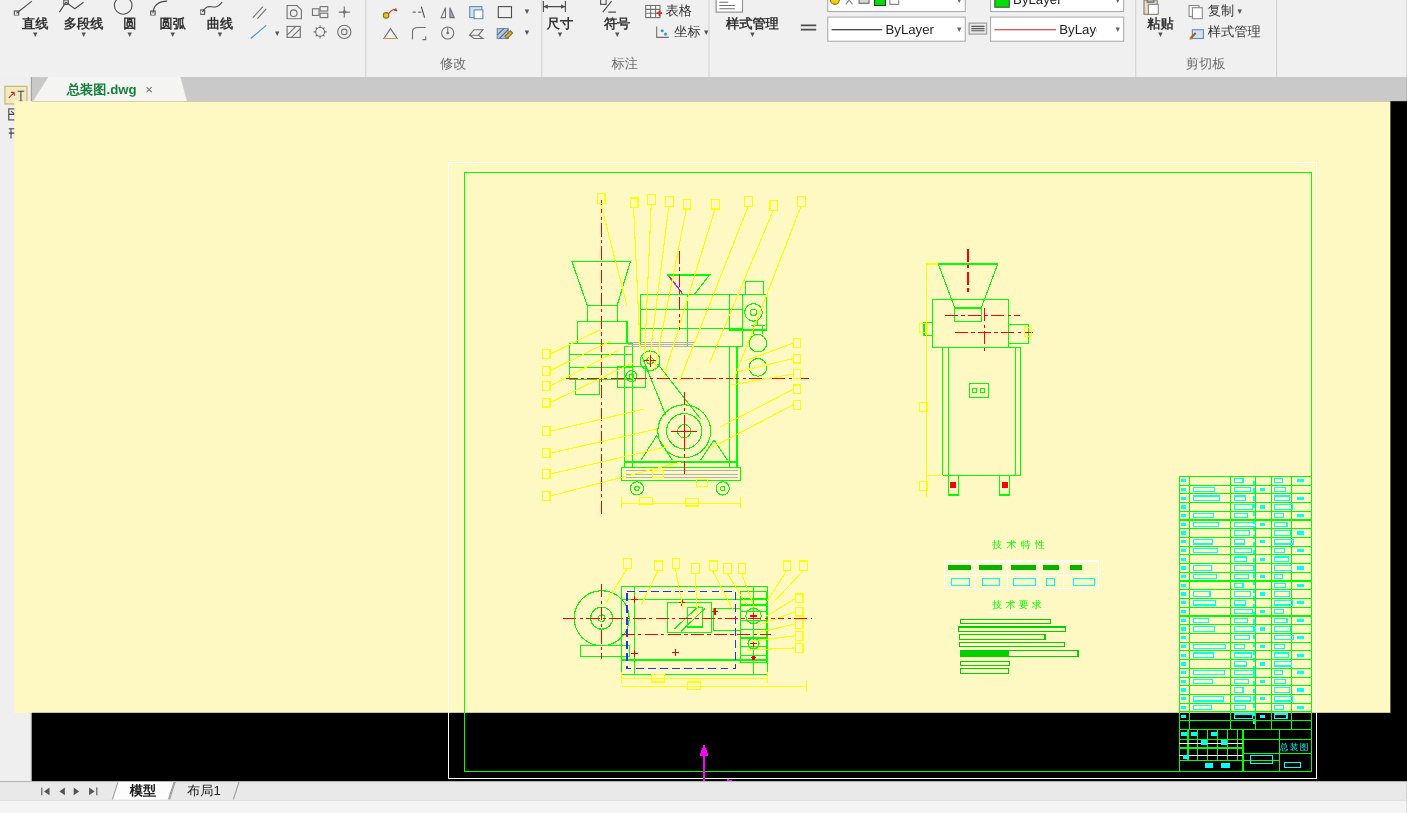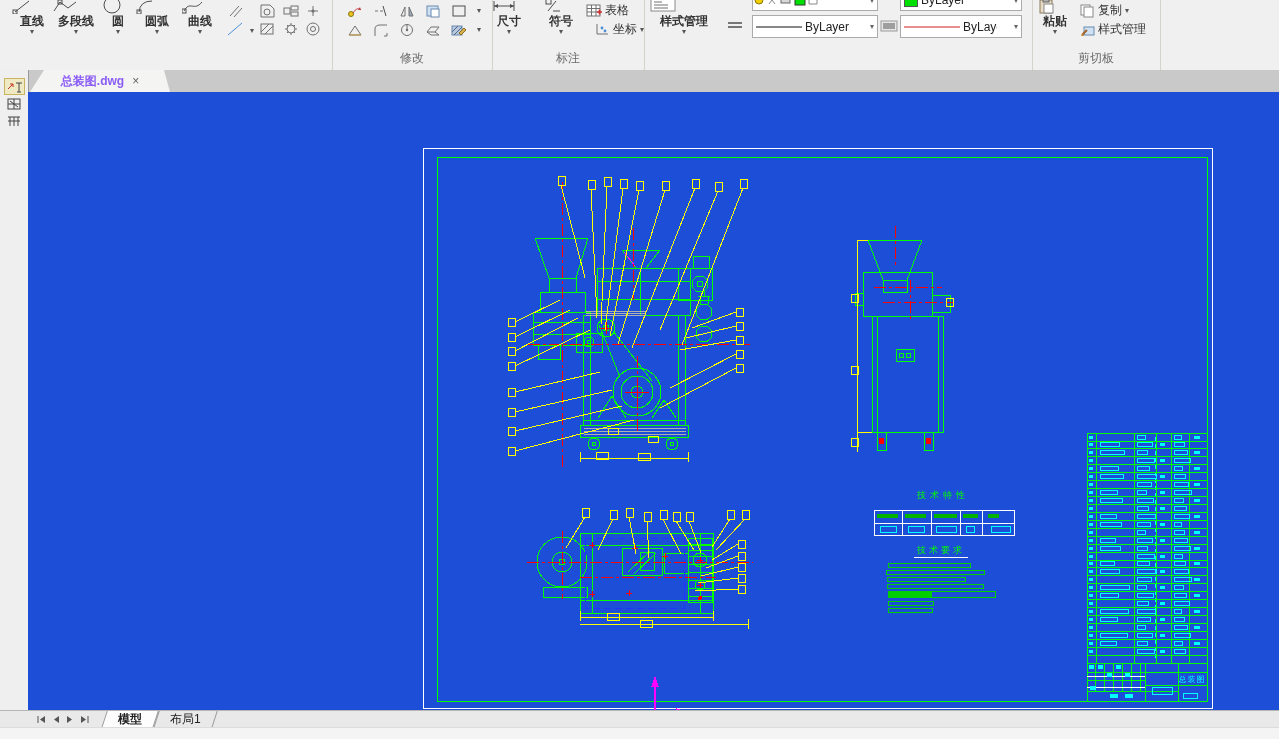--- a/index.html
+++ b/index.html
@@ -21,29 +21,29 @@
   .combo{position:absolute;background:#fff;border:1px solid #ababab;display:flex;
          align-items:center;font-size:12px;color:#222;overflow:hidden;}
   .combo .carrow{margin-left:auto;margin-right:3px;color:#666;font-size:8px;}
   .swatch{width:12px;height:12px;background:#00e000;border:1px solid #555;margin:0 3px;flex:none;}
   .linesample{flex:none;}
   
   .tabbar{position:absolute;left:28px;top:70px;width:1251px;height:22px;background:#c9c9c9;}
   .filetab{position:absolute;left:2px;top:0;width:140px;height:22px;background:#f4f4f2;
            clip-path:polygon(14px 0,134px 0,140px 22px,0 22px);
            display:flex;align-items:center;justify-content:center;}
-  .filetab .ftlabel{font-weight:bold;font-size:12px;color:#8b5cf6;}
+  .filetab .ftlabel{font-weight:bold;font-size:12px;color:#15803d;}
   .filetab .ftclose{margin-left:8px;font-size:12px;color:#666;}
   
   .leftstrip{position:absolute;left:0;top:70px;width:28px;height:656px;background:#efefef;
              border-right:1px solid #9a9a9a;}
   .lsicon{position:absolute;left:4px;width:19px;height:15px;display:flex;align-items:center;justify-content:center;}
   .lsicon.sel{background:#efe9c4;border:1px solid #c9b55f;}
   
-  .canvas{position:absolute;left:28px;top:92px;width:1251px;height:618px;background:#1d4ed8;}
+  .canvas{position:absolute;left:13px;top:92px;width:1251px;height:556px;background:#fef9c3;}
   
   .layoutbar{position:absolute;left:0;top:710px;width:1279px;height:17px;background:#e9e9e9;
              display:flex;align-items:center;border-top:1px solid #b5b5b5;}
   .navbtns{display:flex;gap:6px;margin-left:36px;margin-right:14px;}
   .ltab{position:relative;padding:0 14px;font-size:12px;color:#222;height:17px;line-height:17px;}
   .ltab .bgshape{position:absolute;inset:0;transform:skewX(-18deg);background:transparent;
                  border-left:1px solid #999;border-right:1px solid #999;}
   .ltab.active .bgshape{background:#fdfdfd;}
   .ltab span{position:relative;}
   .ltab.active span{font-weight:bold;text-align:right;}

